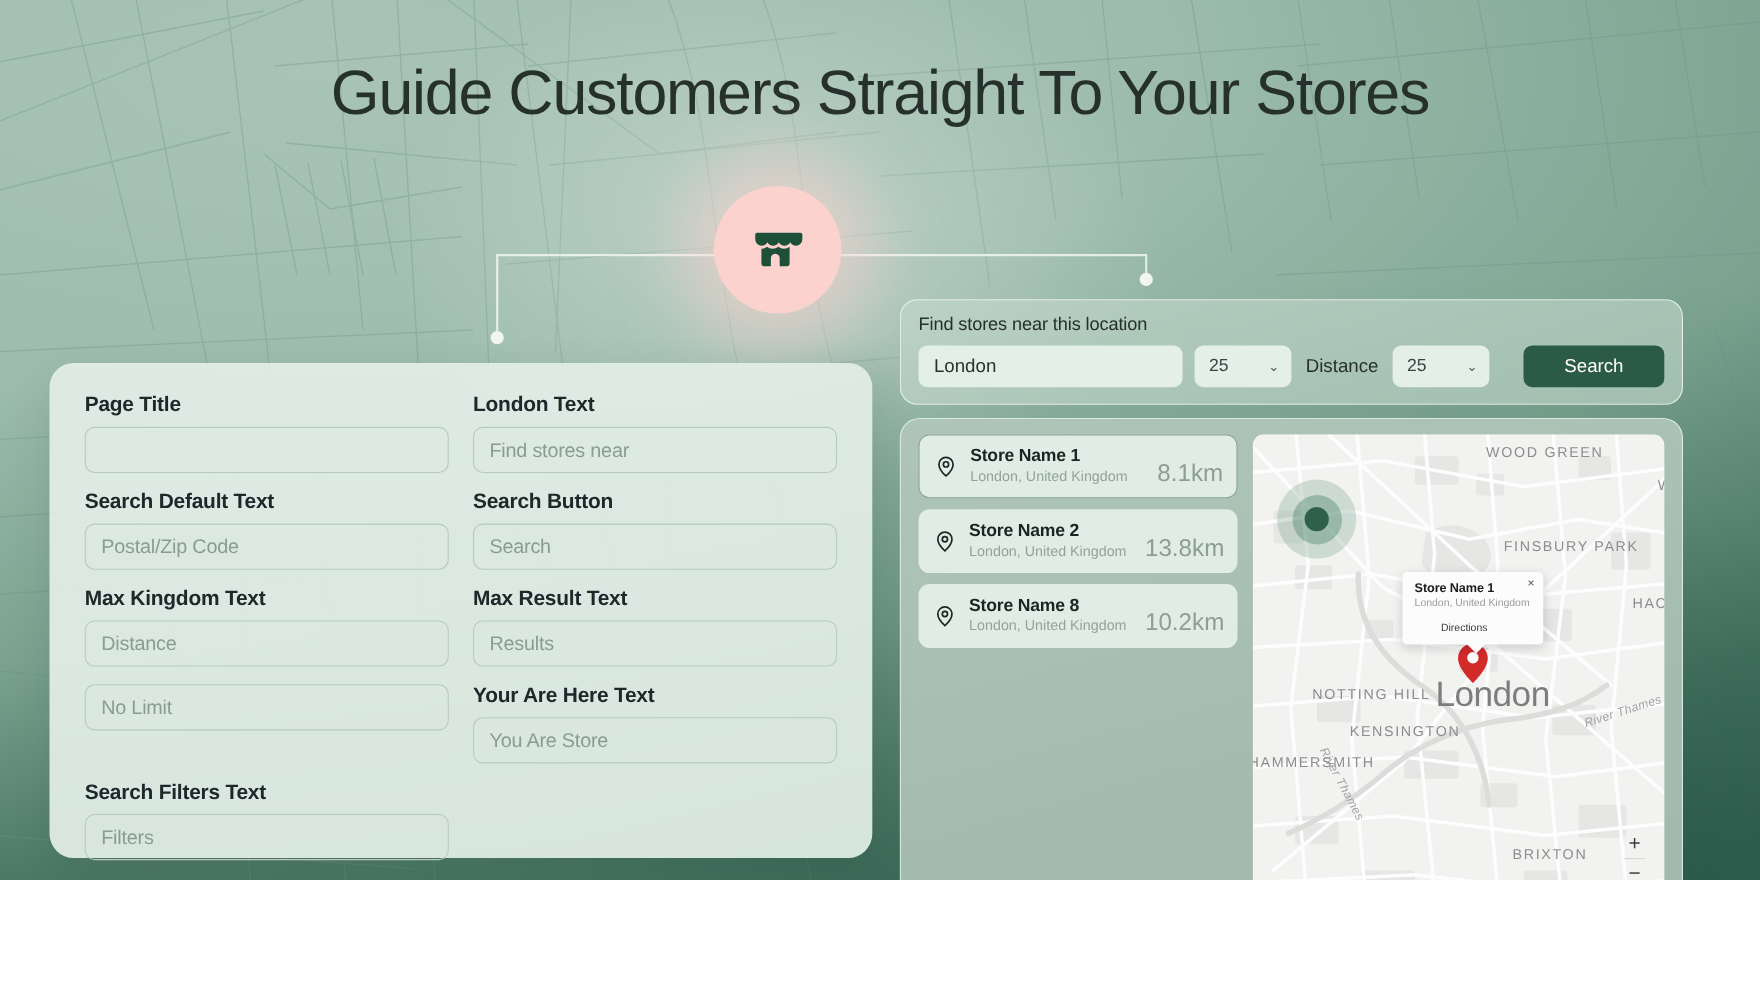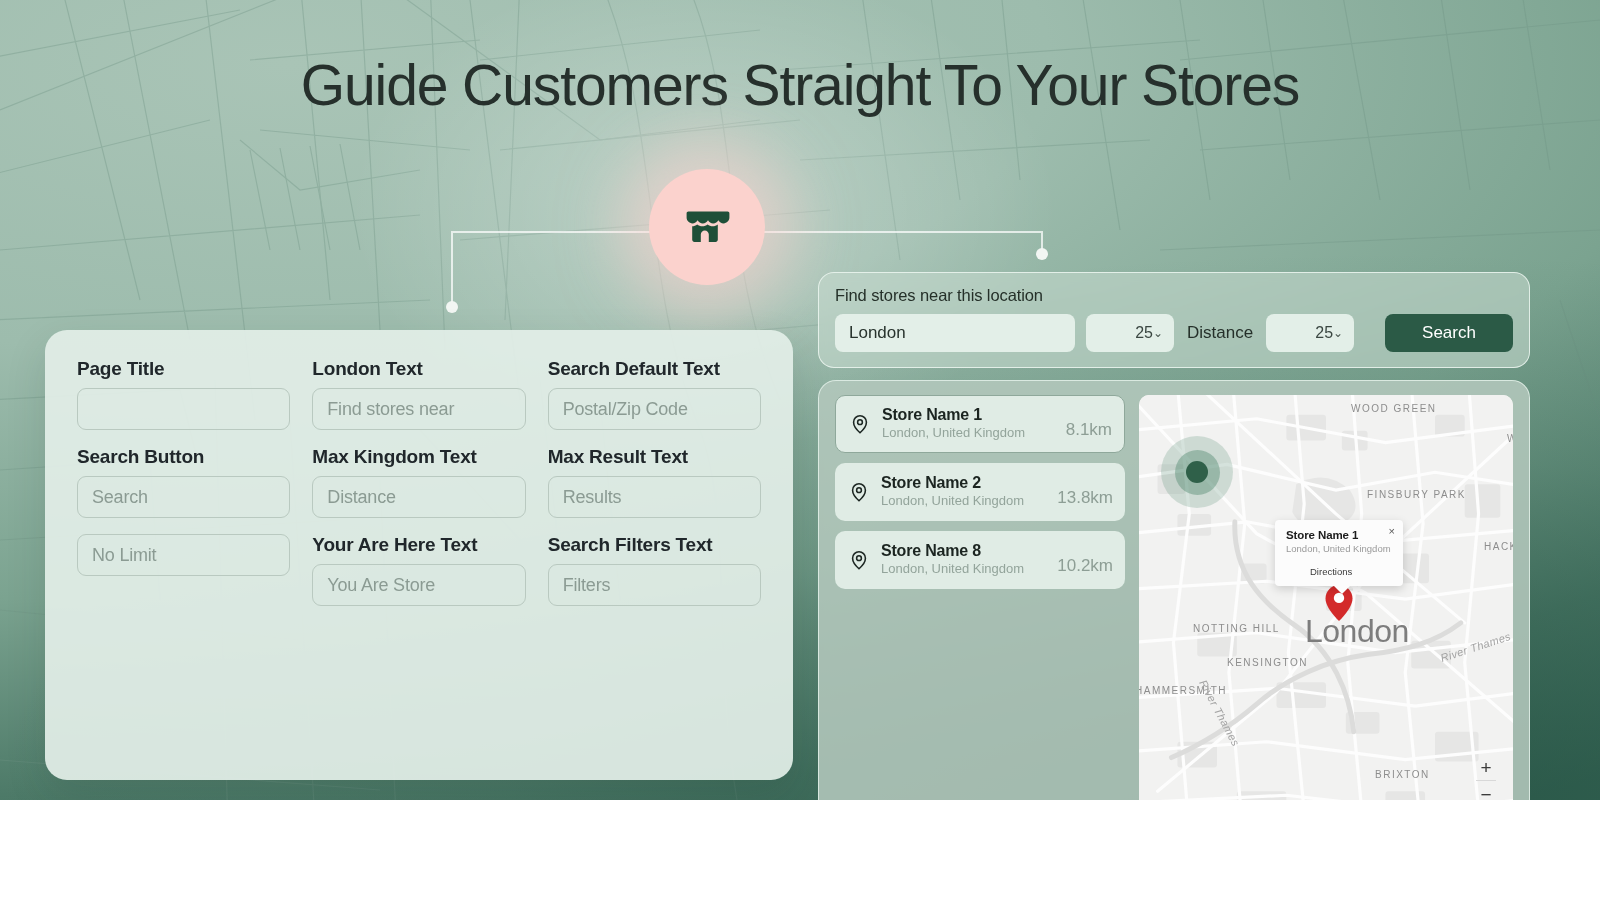--- a/index.html
+++ b/index.html
@@ -59,21 +59,21 @@
   .settings-panel {
     position: absolute; left: 45px; top: 330px;
     width: 748px; height: 450px;
     background: rgba(226,238,231,.93);
     border-radius: 22px;
     padding: 28px 32px;
     box-shadow: 0 16px 40px rgba(20,50,40,.13);
   }
   .field-grid {
     display: grid;
-    grid-template-columns: 1fr 1fr 1fr;
+    grid-template-columns: 1fr 1fr;
     column-gap: 22px;
     row-gap: 0px;
   }
   .field { margin-bottom: 16px; }
   .field-label {
     font-size: 19px; font-weight: 700; color: #20272b;
     letter-spacing: -.2px;
     margin-bottom: 8px;
   }
   .field-input {
@@ -107,21 +107,21 @@
     flex: 0 0 240px;
     height: 38px; border-radius: 8px;
     background: #e3efe8;
     display: flex; align-items: center;
     padding: 0 14px;
     font-size: 17px; color: #28332d;
   }
   .mini-select {
     width: 88px; height: 38px; border-radius: 8px;
     background: #e3efe8;
-    display: flex; align-items: center; justify-content: flex-end;
+    display: flex; align-items: center; justify-content: space-between;
     padding: 0 11px 0 13px;
     font-size: 16px; color: #3a4641;
   }
   .mini-select .chev { font-size: 12px; color: #4a5751; }
   .dist-label { font-size: 17px; color: #25302a; padding: 0 2px; }
   .search-btn {
     margin-left: auto;
     width: 128px; height: 38px; border-radius: 8px;
     background: #2b5a46;
     color: #fff; font-size: 17px;
@@ -148,34 +148,34 @@
     border-radius: 10px;
     display: flex; align-items: center;
     padding: 0 12px 0 13px;
     gap: 11px;
   }
   .store-card.selected { border: 1px solid #8fa89b; }
   .pin-icon { flex: 0 0 auto; width: 22px; height: 22px; color: #1d2723; }
   .store-meta { flex: 1; min-width: 0; }
   .store-name { font-size: 16px; font-weight: 700; color: #1b2420; line-height: 1.15; letter-spacing: -.2px; }
   .store-addr { font-size: 13px; color: #93a49b; line-height: 1.3; margin-top: 1px; }
-  .store-dist { font-size: 17px; color: #8d9e95; white-space: nowrap; margin-top: 11px; }
+  .store-dist { font-size: 22px; color: #8d9e95; white-space: nowrap; margin-top: 11px; }
 
   
   .map-wrap {
     flex: 1;
     position: relative;
     background: #f3f3f2;
     border-radius: 10px;
     overflow: hidden;
   }
   .map-svg { position: absolute; inset: 0; width: 100%; height: 100%; }
   .map-label {
     position: absolute;
-    font-size: 10px;
+    font-size: 13px;
     letter-spacing: 1.5px;
     color: #8d8d8d;
     white-space: nowrap;
     font-weight: 500;
   }
   .map-label.city {
     font-size: 32px; letter-spacing: -.5px; color: #7d7d7d; font-weight: 400;
   }
   .map-label.river {
     font-size: 11px; letter-spacing: .4px; color: #a3a3a3; font-style: italic;

